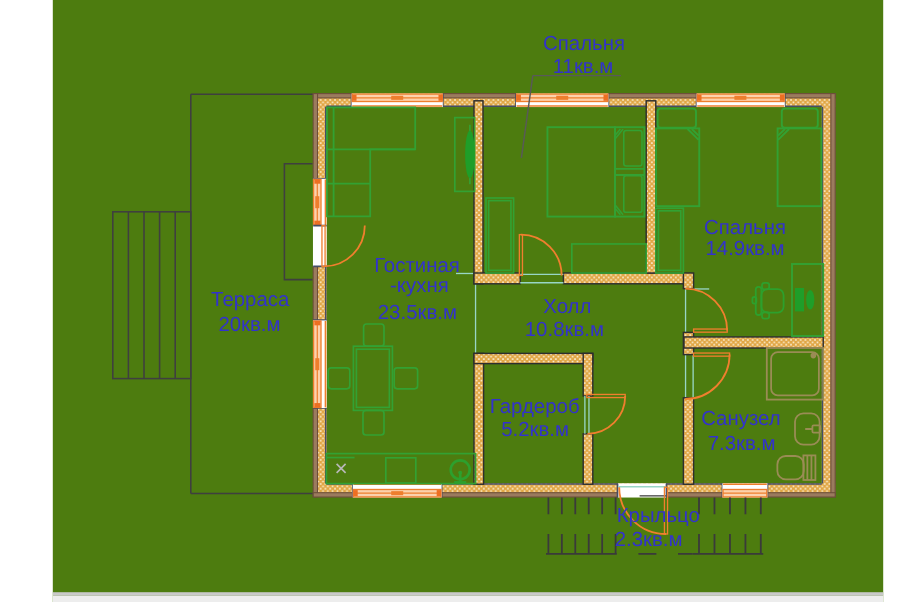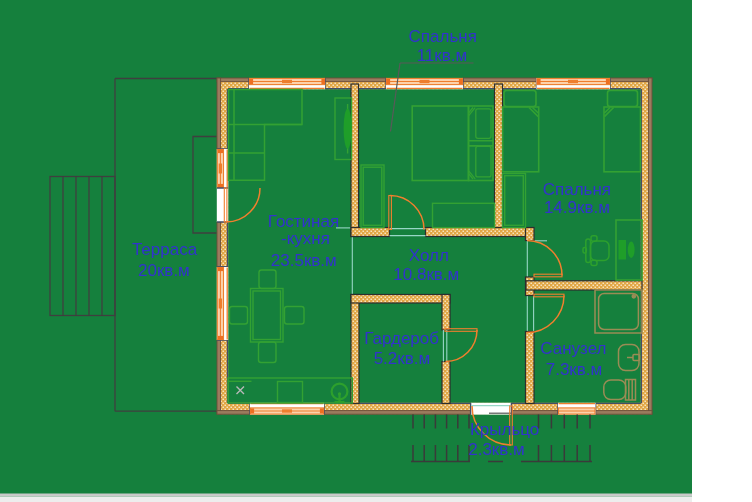--- a/index.html
+++ b/index.html
@@ -1,16 +1,16 @@
 <!DOCTYPE html>
 <html><head>
 <meta charset="utf-8">
 <style>
 html,body{margin:0;padding:0;background:#fff;}
-#plan{position:relative;width:692px;height:502px;background:#15803d;overflow:hidden;font-family:"Liberation Sans", sans-serif;}
+#plan{position:relative;width:692px;height:502px;background:#4d7c0f;overflow:hidden;font-family:"Liberation Sans", sans-serif;margin-left:44px;}
 svg{position:absolute;left:0;top:0;}
 </style>
 </head>
 <body>
 <div id="plan">
 <svg width="752" height="502" viewBox="0 0 752 502">
 <defs>
 <pattern id="hatch" width="4" height="4" patternUnits="userSpaceOnUse">
 <rect width="4" height="4" fill="#e1a644"></rect>
 <rect x="0.5" y="0.6" width="1.4" height="1.3" fill="#fcf3dd"></rect>

